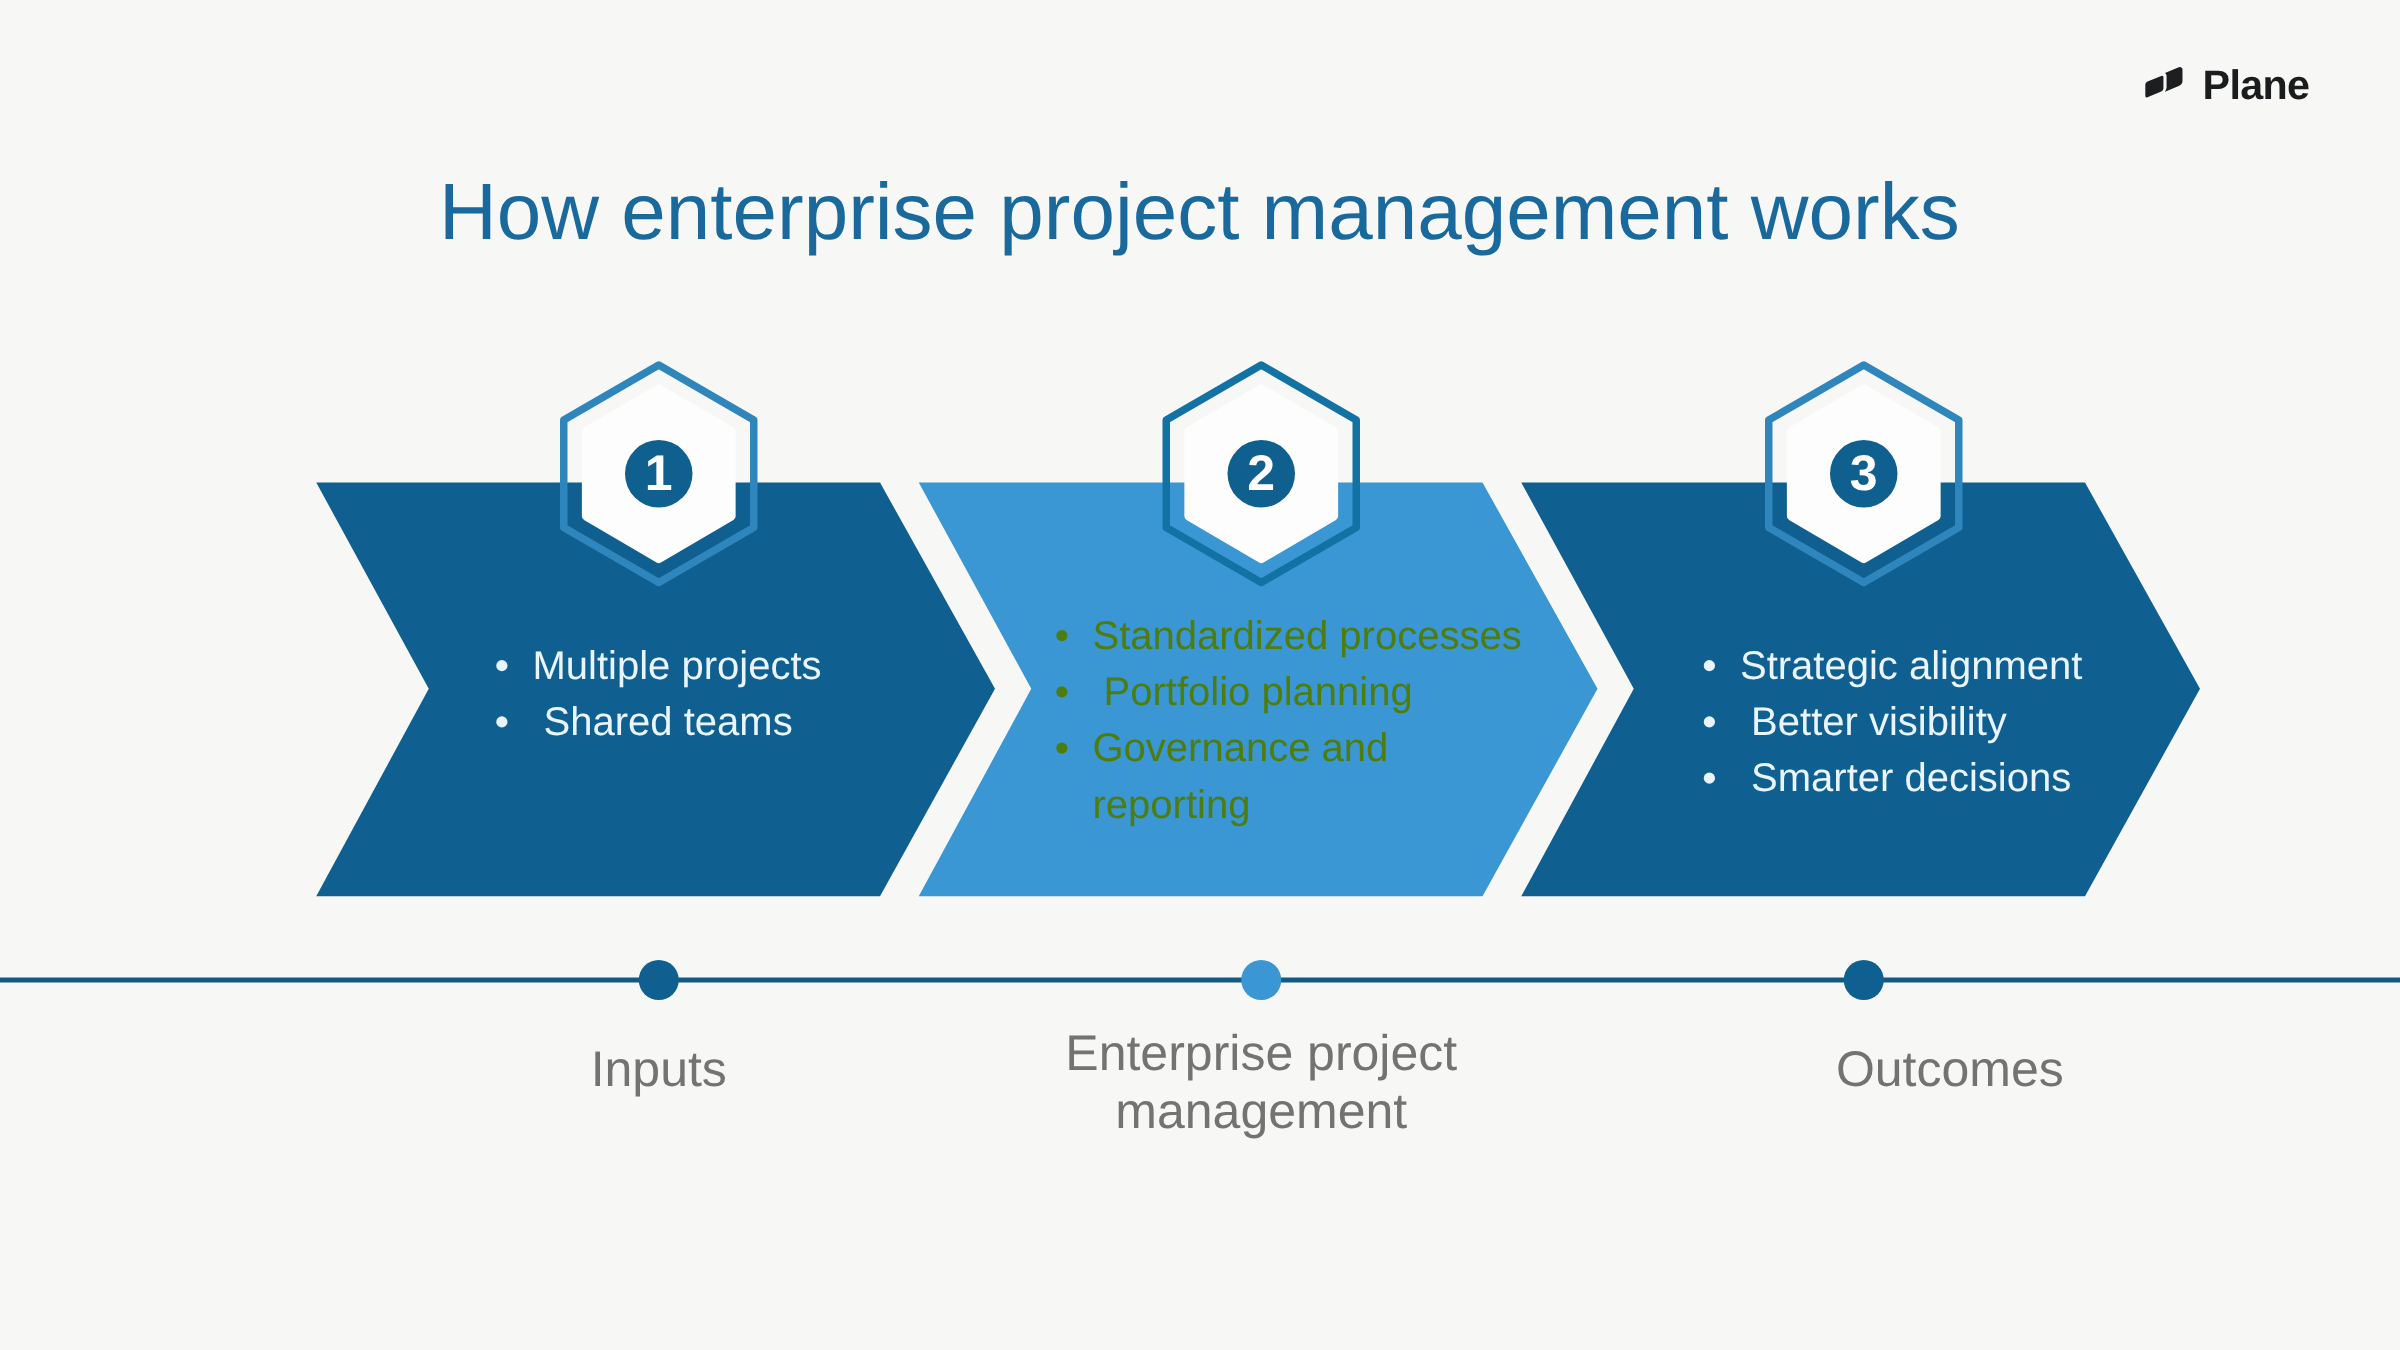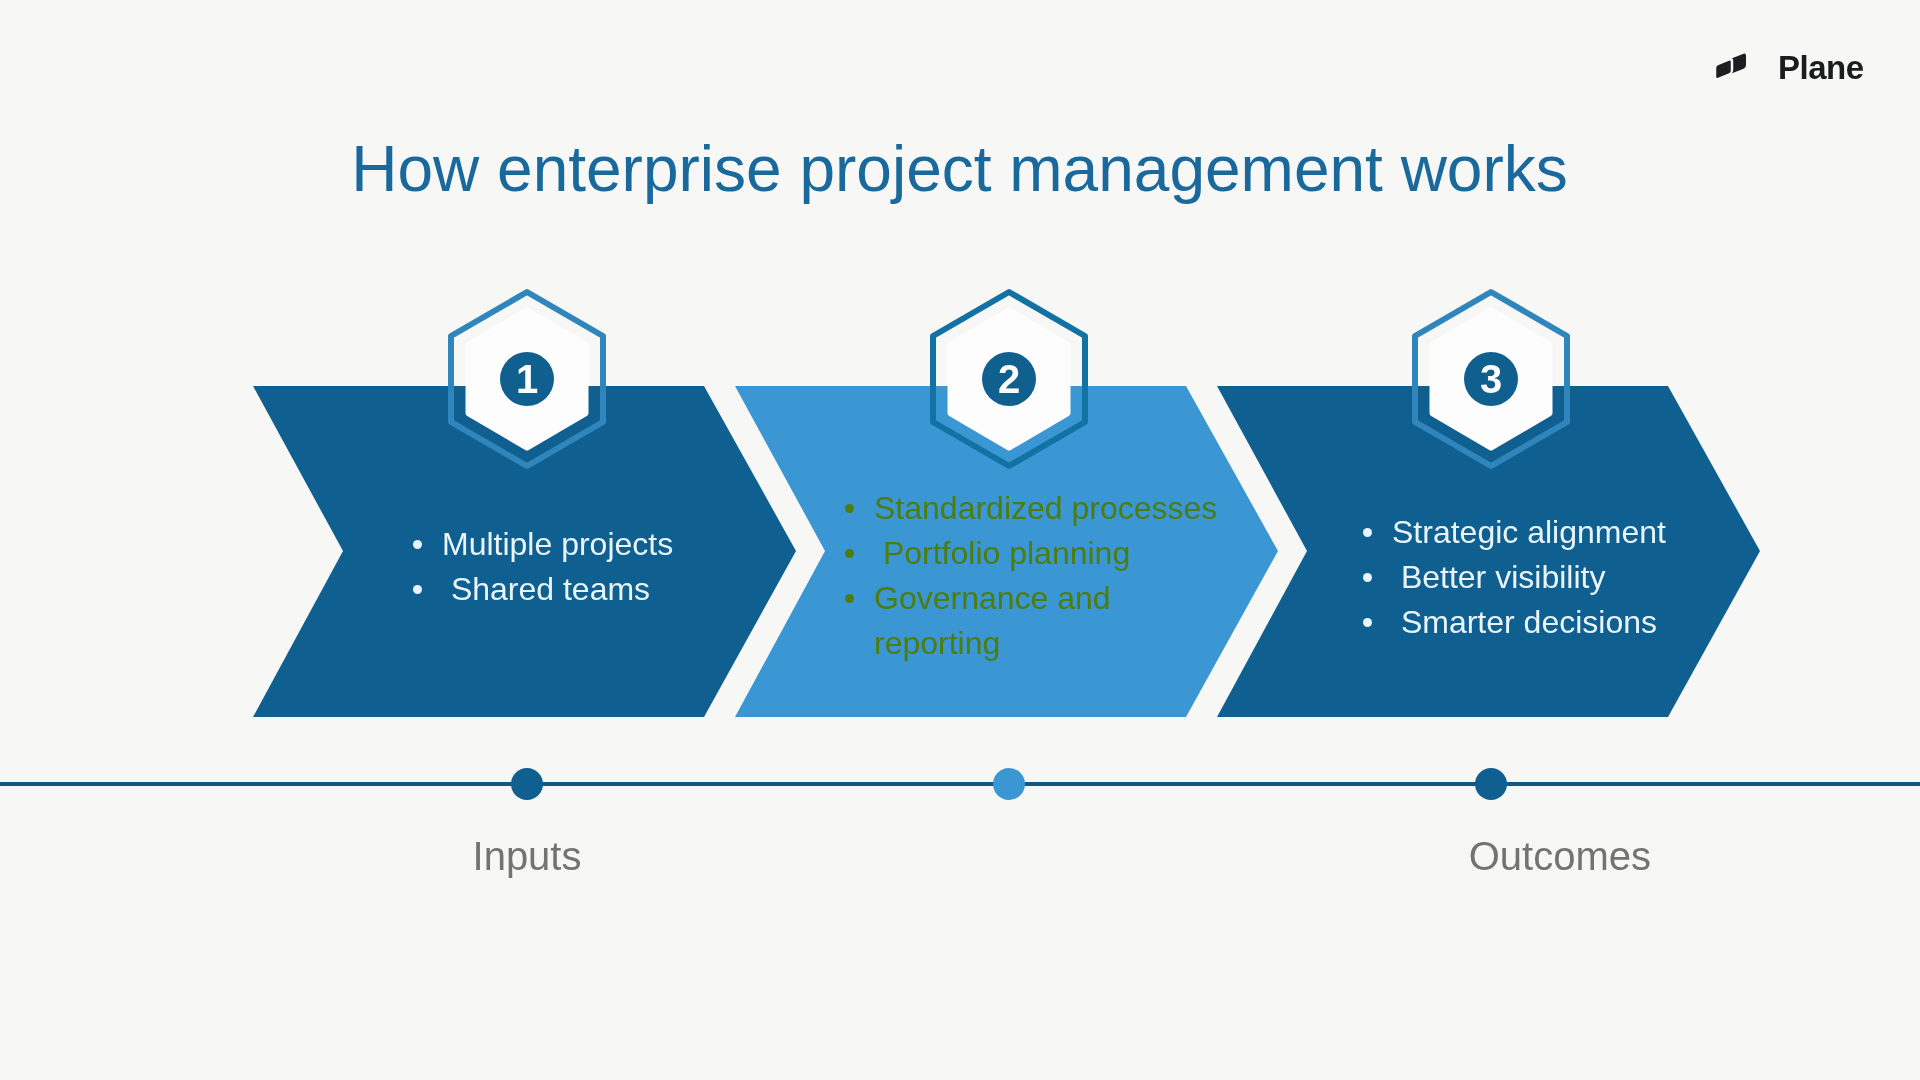--- a/index.html
+++ b/index.html
@@ -4,21 +4,21 @@
 <style>
   * { margin: 0; padding: 0; box-sizing: border-box; }
   html, body { width: 1920px; height: 1080px; overflow: hidden; }
   body {
     font-family: "Liberation Sans", "DejaVu Sans", sans-serif;
     background: #f7f7f5;
   }
   .canvas { position: relative; width: 1920px; height: 1080px; background: #f7f7f5; }
 
   
-  .brand { position: absolute; top: 48px; left: 1712px; display: flex; align-items: center; gap: 24px; }
+  .brand { position: absolute; top: 48px; left: 1712px; display: flex; align-items: center; gap: 8px; }
   .brand .logomark { width: 42px; height: 34px; display: block; }
   .brand .brand-name {
     font-size: 33px; font-weight: 700; letter-spacing: -0.5px;
     color: #1b1c1e; line-height: 40px;
   }
 
   
   .page-title {
     position: absolute; top: 130px; left: 0; width: 1919px;
     text-align: center; font-size: 64px; font-weight: 500;
@@ -40,21 +40,21 @@
 
   
   .bullets { position: absolute; color: #e9f4fc; font-size: 32px; line-height: 45px; }
   .bullets ul { list-style: none; }
   .bullets li { position: relative; padding-left: 36px; }
   .bullets li::before {
     content: ""; position: absolute; left: 7px; top: 18px;
     width: 9px; height: 9px; border-radius: 50%; background: currentColor;
   }
   .bullets .item-text { white-space: pre-wrap; }
-  .bullets.list-1 { left: 406px; top: 510px; width: 295px; margin-top: 12px; }
+  .bullets.list-1 { left: 390px; top: 510px; width: 295px; }
   .bullets.list-2 { left: 838px; top: 486px; width: 415px; color: #4d7c0f; }
   .bullets.list-3 { left: 1356px; top: 510px; width: 345px; }
 
   
   .tl-label {
     position: absolute; text-align: center; color: #737373;
     font-size: 40px; font-weight: 500; line-height: 46px; white-space: pre-line;
   }
   .tl-label.l1 { left: 367px; width: 320px; top: 833px; }
   .tl-label.l2 { left: 799px; width: 420px; top: 820px; }
@@ -129,15 +129,17 @@
 
   <div class="bullets list-3">
     <ul>
       <li><span class="item-text">Strategic alignment</span></li>
       <li><span class="item-text"> Better visibility</span></li>
       <li><span class="item-text"> Smarter decisions</span></li>
     </ul>
   </div>
 
   <div class="tl-label l1">Inputs</div>
+  <div class="tl-label l2">Enterprise project
+management</div>
   <div class="tl-label l3">Outcomes</div>
 
 </div>
 
 </body></html>

